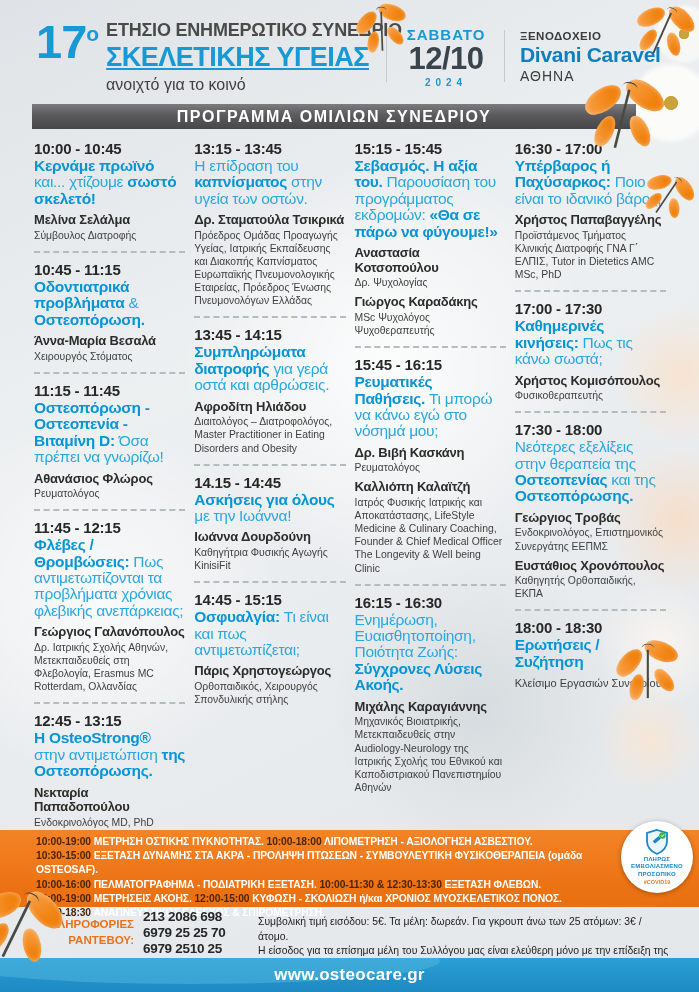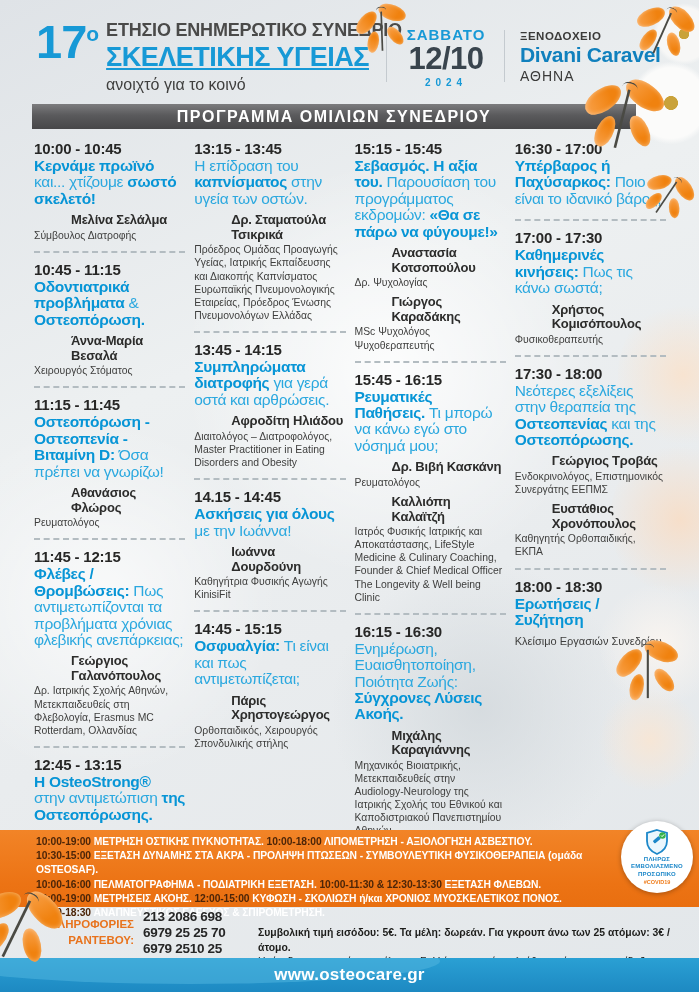--- a/index.html
+++ b/index.html
@@ -58,21 +58,21 @@
   
   .cols{position:absolute;left:34px;top:132px;width:632px;height:664px;display:flex;gap:9px;z-index:3;}
   .col{flex:1;min-width:0;}
   .session{padding:8px 0 9px;}
   .session + .session{border-top:2px dashed #b3bcc1;}
   .time{font-size:15px;font-weight:bold;color:#272726;letter-spacing:-0.2px;}
   .title{margin:1px 0 3px;font-size:15.5px;line-height:1.06;letter-spacing:-0.3px;}
   .title .tb{font-weight:bold;color:#0795d6;}
   .title .tr{font-weight:normal;color:#2ba8df;}
   .spk{margin-top:6px;}
-  .sname{font-size:13px;font-weight:bold;color:#2c2c2b;line-height:1.12;letter-spacing:-0.2px;margin-left:37px;}
+  .sname{font-size:13px;font-weight:bold;color:#2c2c2b;line-height:1.12;letter-spacing:-0.2px;}
   .srole{font-size:10.4px;color:#3e3e3d;line-height:1.26;margin-top:1px;}
   .snote{font-size:11px;color:#3e3e3d;line-height:1.3;margin-top:6px;}
 
   
   .xbanner{position:absolute;left:30px;top:800px;width:640px;height:29px;z-index:4;border-radius:2px;
     background:linear-gradient(180deg,#7a7a7c 0%,#555557 50%,#454547 100%);
     color:#fff;display:flex;align-items:center;justify-content:center;gap:6px;}
   .xb-bold{font-weight:bold;font-size:14.5px;letter-spacing:-0.2px;}
   .xb-rest{font-weight:normal;font-size:13.5px;letter-spacing:-0.2px;}
 
@@ -90,21 +90,21 @@
   .badge svg{display:block;margin-bottom:1px;}
   .bl{font-size:6px;font-weight:bold;color:#1b87c9;line-height:1.2;letter-spacing:.2px;}
   .btag{font-size:5.5px;font-weight:bold;color:#ef7d1c;margin-top:1px;}
 
   
   .info-label{position:absolute;left:26px;top:917px;width:108px;text-align:right;color:#e8731d;font-weight:bold;
     font-size:11.5px;line-height:1.35;z-index:3;}
   .phones{position:absolute;left:143px;top:909px;width:110px;z-index:3;}
   .phone{font-size:13.5px;font-weight:bold;color:#262626;line-height:16px;letter-spacing:-0.3px;}
   .notes{position:absolute;left:258px;top:915px;width:415px;z-index:3;color:#1d1d1b;}
-  .note1{font-size:10.4px;font-weight:bold;line-height:1.4;margin-top:11px;}
+  .note1{font-size:10.4px;font-weight:normal;line-height:1.4;}
   .note2{font-size:10.4px;font-weight:normal;line-height:1.4;}
 
   
   .footer{position:absolute;left:0;top:958px;width:699px;height:34px;z-index:5;
     background:linear-gradient(180deg,#2aa0d4 0%,#1d89c2 100%);overflow:hidden;}
   .footer::before{content:"";position:absolute;left:-60px;top:-20px;width:500px;height:46px;border-radius:50%;
     background:rgba(80,180,222,.55);}
   .website{position:relative;text-align:center;line-height:34px;color:#fff;font-weight:bold;font-size:17px;letter-spacing:.3px;}
 </style>
 </head>
@@ -253,20 +253,24 @@
           <div class="spk">
             <div class="sname">Μιχάλης Καραγιάννης</div>
             <div class="srole">Μηχανικός Βιοιατρικής, Μετεκπαιδευθείς στην Audiology-Neurology της Ιατρικής Σχολής του Εθνικού και Καποδιστριακού Πανεπιστημίου Αθηνών</div>
           </div>
         </div>
       </div>
       <div class="col">
         <div class="session">
           <div class="time">16:30 - 17:00</div>
           <div class="title"><span class="tb">Υπέρβαρος ή Παχύσαρκος: </span><span class="tr">Ποιο είναι το ιδανικό βάρος;</span></div>
+          <div class="spk">
+            <div class="sname">Χρήστος Παπαβαγγέλης</div>
+            <div class="srole">Προϊστάμενος Τμήματος Κλινικής Διατροφής ΓΝΑ Γ΄ ΕΛΠΙΣ, Tutor in Dietetics AMC MSc, PhD</div>
+          </div>
         </div>
         <div class="session">
           <div class="time">17:00 - 17:30</div>
           <div class="title"><span class="tb">Καθημερινές κινήσεις: </span><span class="tr">Πως τις κάνω σωστά;</span></div>
           <div class="spk">
             <div class="sname">Χρήστος Κομισόπουλος</div>
             <div class="srole">Φυσικοθεραπευτής</div>
           </div>
         </div>
         <div class="session">

